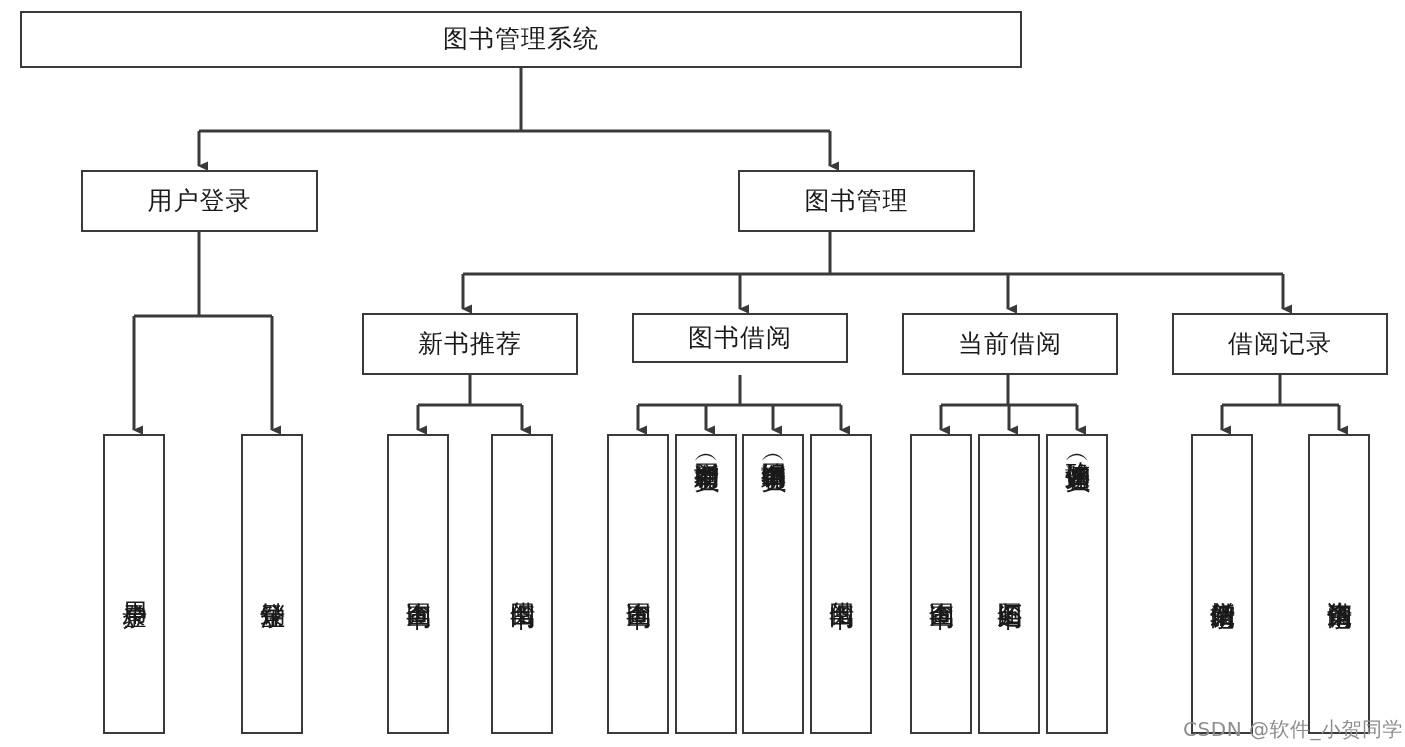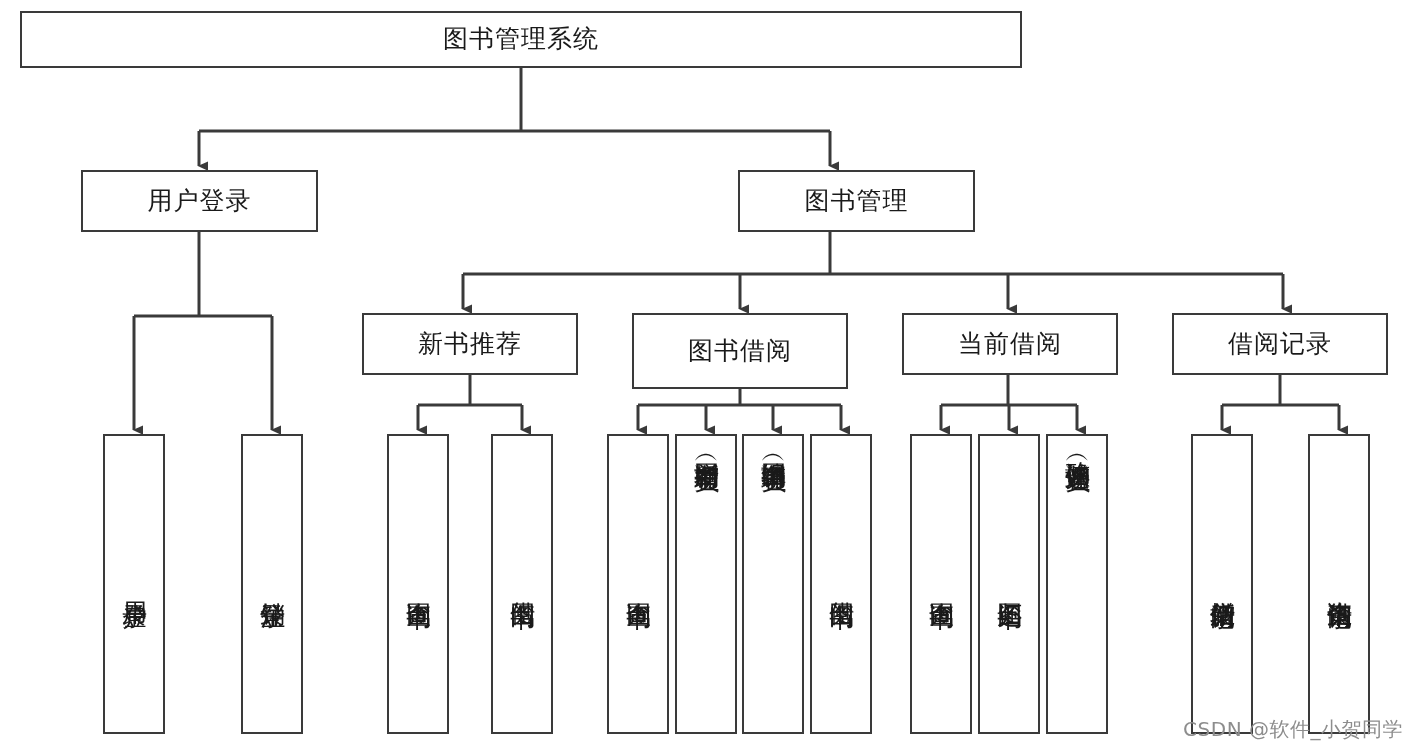--- a/index.html
+++ b/index.html
@@ -139,21 +139,21 @@
   </div>
 
   <div class="node node-h" style="left:711px; top:170px; width:237px; height:62px;margin-left:27px;">
     <span class="label">图书管理</span>
   </div>
 
   <div class="node node-h" style="left:362px; top:313px; width:216px; height:62px;justify-content:center;">
     <span class="label">新书推荐</span>
   </div>
 
-  <div class="node node-h" style="left:632px; top:313px; width:216px; height:76px;">
+  <div class="node node-h" style="left:632px; top:313px; width:216px; height:50px;">
     <span class="label">图书借阅</span>
   </div>
 
   <div class="node node-h" style="left:1172px; top:313px; width:216px; height:62px;">
     <span class="label">借阅记录</span>
   </div>
 
   <div class="node node-h" style="left:902px; top:313px; width:216px; height:62px;">
     <span class="label">当前借阅</span>
   </div>

